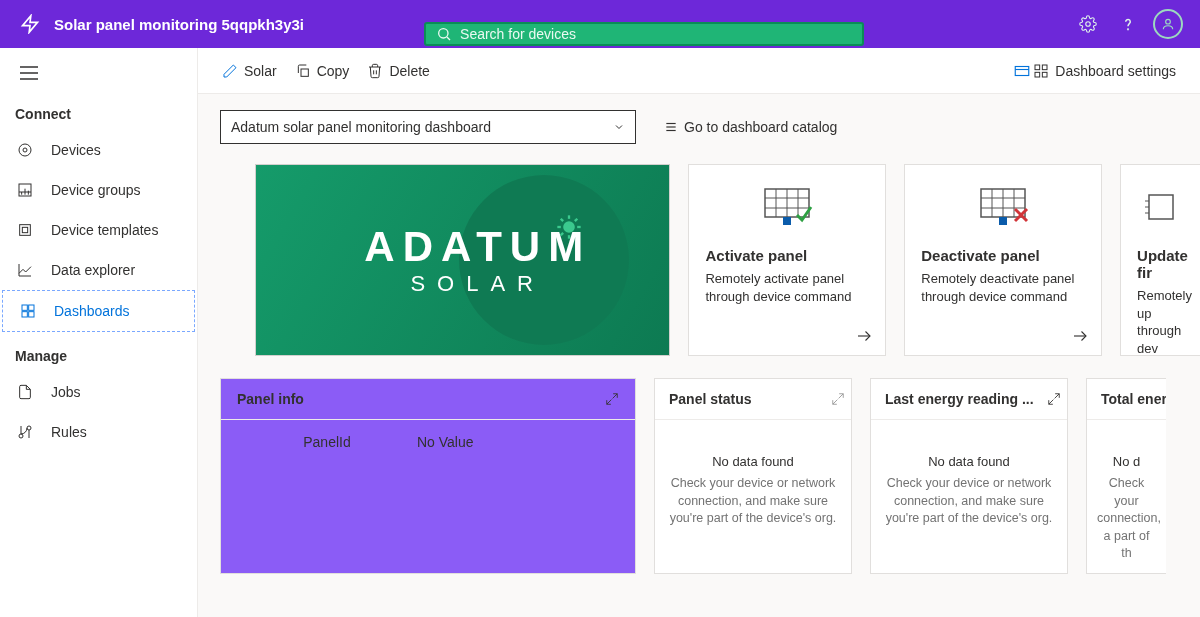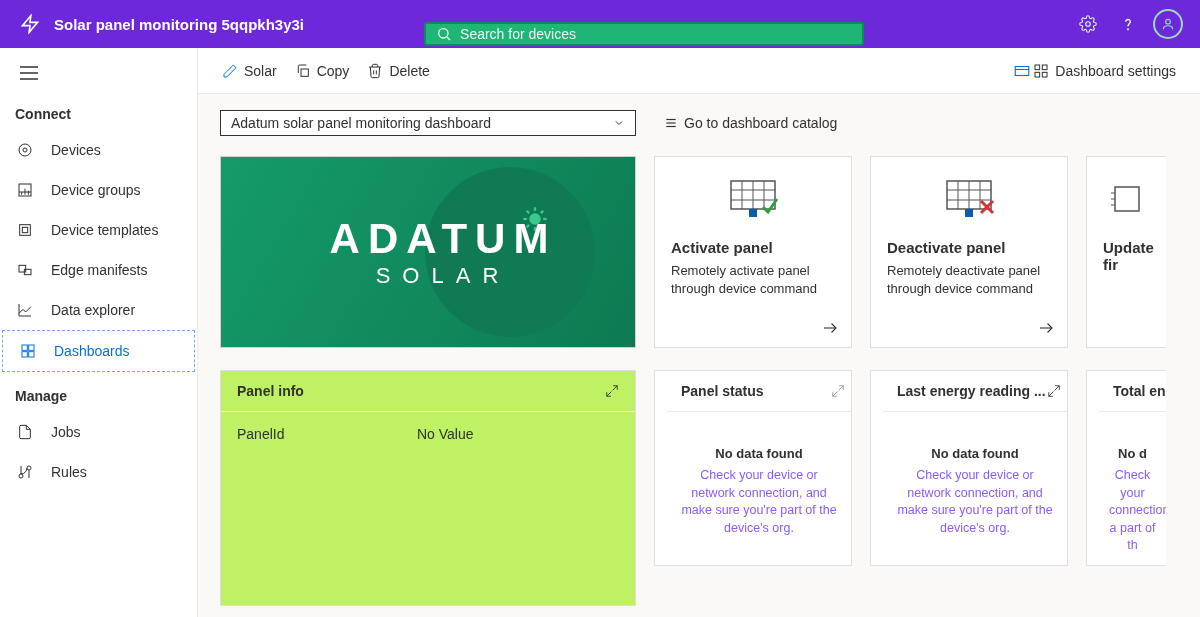--- a/index.html
+++ b/index.html
@@ -86,21 +86,21 @@
   gap: 18px;
 }
 .toolbar-btn { display:flex; align-items:center; gap:6px; cursor:pointer; font-size:14px; }
 .toolbar-spacer { flex:1; }
 .toolbar-right { display:flex; align-items:center; gap:2px; }
 
 .content { padding: 16px 0 0 22px; overflow:hidden; flex:1; }
 .dashboard-header { display:flex; align-items:center; gap:28px; margin-bottom: 20px; }
 .dashboard-select {
   width: 416px;
-  height: 26px;
+  height: 34px;
   border: 1px solid #323130;
   display:flex;
   align-items:center;
   justify-content:space-between;
   padding: 0 10px;
   background:#fff;
   cursor:pointer;
   font-size:14px;
 }
 .catalog-link { display:flex; align-items:center; gap:6px; cursor:pointer; font-size:14px; }
@@ -110,20 +110,21 @@
 .brand-tile {
   width: 416px;
   height: 192px;
   background: linear-gradient(120deg, #159b6a 0%, #0d7a52 100%);
   border: 1px solid #d2d0ce;
   position:relative;
   display:flex;
   align-items:center;
   justify-content:center;
   overflow:hidden;
+  margin-left:35px;
 }
 .brand-circle {
   position:absolute;
   right: 40px;
   top: 50%;
   transform: translateY(-50%);
   width: 170px;
   height: 170px;
   border-radius:50%;
   background: radial-gradient(circle, #0f7a53 0%, #0f7a53 78%, rgba(15,122,83,0) 100%);
@@ -145,57 +146,57 @@
 }
 .cmd-icon { display:flex; justify-content:center; margin: 6px 0 14px; }
 .cmd-title { font-size:15px; font-weight:700; margin-bottom:6px; }
 .cmd-desc { font-size:13px; color:#323130; line-height:1.35; flex:1; }
 .cmd-arrow { position:absolute; right:12px; bottom:10px; }
 
 .cmd-tile.partial { width: 80px; overflow:hidden; border-right:none; }
 
 .info-tile {
   width: 416px;
-  height: 236px;
-  background:#bef264;
+  height: 196px;
+  background:#8b5cf6;
   border:1px solid #e1dfdd;
+  text-align:center;
 }
 .info-header {
   display:flex;
   align-items:center;
   justify-content:space-between;
   padding: 12px 16px;
   border-bottom:1px solid #edebe9;
   font-weight:600;
 }
 .info-body { padding: 14px 16px; display:flex; }
 .info-key { font-weight:400; width: 180px; }
 .info-val { color:#323130; }
 
 .status-tile {
   width: 198px;
   height: 196px;
   background:#fff;
   border:1px solid #e1dfdd;
-  padding-left:12px;
 }
 .status-tile.partial { width: 80px; overflow:hidden; border-right:none; }
 .status-header {
   display:flex;
   align-items:center;
   justify-content:space-between;
   padding: 12px 6px 12px 14px;
   border-bottom:1px solid #edebe9;
   font-weight:600;
   white-space:nowrap;
   overflow:hidden;
 }
 .status-body { padding: 34px 10px 0; text-align:center; }
-.nodata-title { font-weight:700; font-size:13px; margin-bottom:6px; }
-.nodata-text { font-size:12.5px; color:#8b5cf6; line-height:1.4; }
+.nodata-title { font-weight:400; font-size:13px; margin-bottom:6px; }
+.nodata-text { font-size:12.5px; color:#737373; line-height:1.4; }
 
 svg { display:block; }
 .expand-ic { cursor:pointer; }
 </style>
 </head>
 <body>
 
 <div class="topbar">
   <div class="bolt-icon">
     <svg width="20" height="20" viewBox="0 0 24 24" fill="none" stroke="#fff" stroke-width="2">
@@ -269,29 +270,20 @@
       <span>Device groups</span>
     </div>
     <div class="side-item">
       <span class="sicon">
           <svg width="16" height="16" viewBox="0 0 24 24" fill="none" stroke="currentColor" stroke-width="1.5">
             <rect x="4" y="4" width="16" height="16"></rect>
             <rect x="8" y="8" width="8" height="8"></rect>
           </svg>
         </span>
       <span>Device templates</span>
-    </div>
-    <div class="side-item">
-      <span class="sicon">
-          <svg width="16" height="16" viewBox="0 0 24 24" fill="none" stroke="currentColor" stroke-width="1.5">
-            <rect x="3" y="5" width="10" height="10"></rect>
-            <rect x="11" y="11" width="10" height="8"></rect>
-          </svg>
-        </span>
-      <span>Edge manifests</span>
     </div>
 
     <div class="side-item">
       <span class="sicon">
           <svg width="16" height="16" viewBox="0 0 24 24" fill="none" stroke="currentColor" stroke-width="1.5">
             <polyline points="3 17 9 11 13 15 21 7"></polyline>
             <line x1="3" y1="21" x2="3" y2="3"></line>
             <line x1="3" y1="21" x2="21" y2="21"></line>
           </svg>
         </span>
@@ -480,20 +472,21 @@
         <div class="cmd-tile partial">
           <div class="cmd-icon">
             <svg width="40" height="48" viewBox="0 0 40 48">
                 <rect x="8" y="10" width="24" height="24" fill="none" stroke="#555" stroke-width="1.5"></rect>
                 <line x1="4" y1="16" x2="8" y2="16" stroke="#555"></line>
                 <line x1="4" y1="22" x2="8" y2="22" stroke="#555"></line>
                 <line x1="4" y1="28" x2="8" y2="28" stroke="#555"></line>
               </svg>
           </div>
           <div class="cmd-title">Update fir</div>
+          <div class="cmd-desc">Remotely up through dev</div>
         </div>
       </div>
 
       <div class="tile-row">
         <div class="info-tile">
           <div class="info-header">
             <span>Panel info</span>
             <span class="expand-ic">
                 <svg width="14" height="14" viewBox="0 0 24 24" fill="none" stroke="#323130" stroke-width="1.5">
                   <polyline points="14 3 21 3 21 10"></polyline>

